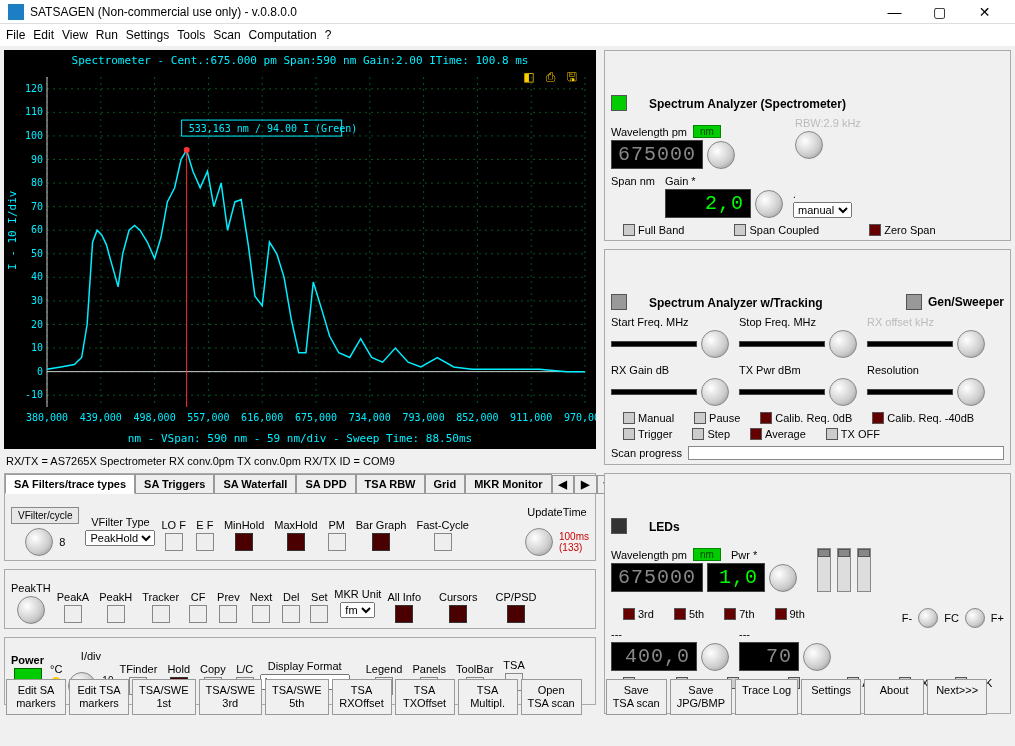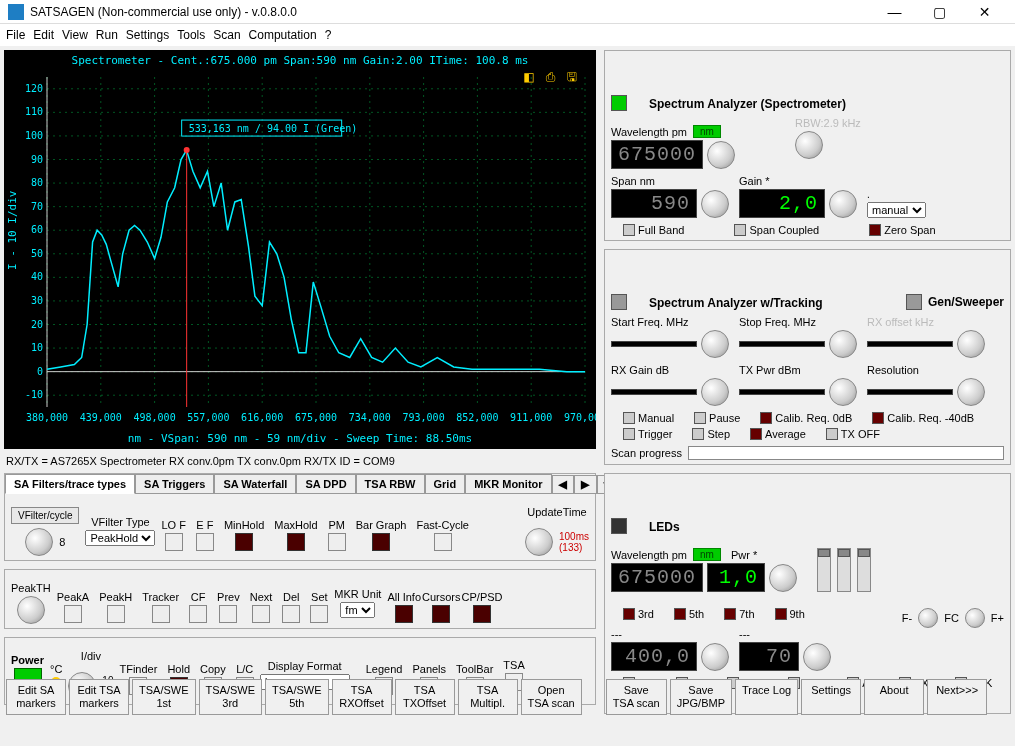--- a/index.html
+++ b/index.html
@@ -260,21 +260,21 @@
             </div>
             <div class="fbox">
               <div class="col-header">Set</div>
               <div class="btn-sq"></div>
             </div>
           </div>
         <div class="fbox">
           <div class="col-header">MKR Unit</div>
           <select><option>fm</option></select>
         </div>
-        <div id="peak-cols2" class="row" style="gap:1px">
+        <div id="peak-cols2" class="row" style="gap:18px">
             <div class="fbox">
               <div class="col-header">All Info</div>
               <div class="btn-sq dark"></div>
             </div>
             <div class="fbox">
               <div class="col-header">Cursors</div>
               <div class="btn-sq dark"></div>
             </div>
             <div class="fbox">
               <div class="col-header">CP/PSD</div>
@@ -366,24 +366,20 @@
             </div>
         </div>
         <div class="field" style="margin-left:50px">
           <span class="rbw-ghost">RBW:2.9 kHz</span>
           <div class="knob"></div>
         </div>
       </div>
       <div class="field-row">
         <div class="field">
           <span class="field-label">Span nm</span>
-          <div class="field-disp">
-              <div class="disp">590</div>
-              <div class="knob"></div>
-            </div>
         </div>
         <div class="field">
           <span class="field-label">Gain *</span>
           <div class="field-disp">
               <div class="disp green">2,0</div>
               <div class="knob"></div>
             </div>
         </div>
         <div class="field" style="justify-content:flex-end">
           <span style="font-size:10px">.</span>

